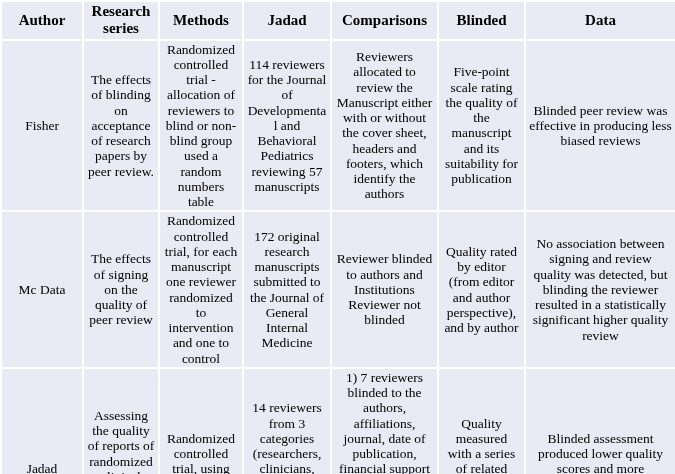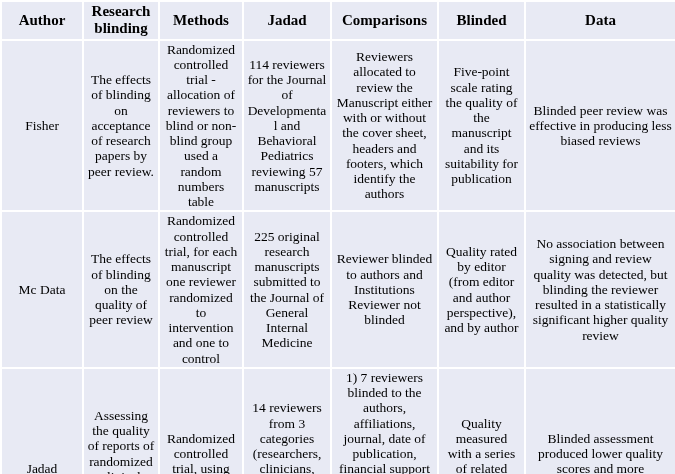--- a/index.html
+++ b/index.html
@@ -51,43 +51,43 @@
     <col style="width:76px">
     <col style="width:84px">
     <col style="width:88px">
     <col style="width:107px">
     <col style="width:87px">
     <col style="width:151px">
   </colgroup>
   <thead>
     <tr class="r-head">
       <th>Author</th>
-      <th>Research blinding</th>
+      <th>Research series</th>
       <th>Methods</th>
       <th>Jadad</th>
       <th>Comparisons</th>
       <th>Blinded</th>
       <th>Data</th>
     </tr>
   </thead>
   <tbody>
     <tr class="r-fisher">
       <td>Fisher</td>
       <td>The effects of blinding on acceptance of research papers by peer review.</td>
       <td>Randomized controlled trial - allocation of reviewers to blind or non-blind group used a random numbers table</td>
       <td>114 reviewers for the Journal of Developmental and Behavioral Pediatrics reviewing 57 manuscripts</td>
       <td class="ta-l">Reviewers allocated to review the Manuscript either with or without the cover sheet, headers and footers, which identify the authors</td>
       <td>Five-point scale rating the quality of the manuscript and its suitability for publication</td>
       <td>Blinded peer review was effective in producing less biased reviews</td>
     </tr>
     <tr class="r-mcnutt">
       <td>Mc Data</td>
-      <td>The effects of blinding on the quality of peer review</td>
+      <td>The effects of signing on the quality of peer review</td>
       <td>Randomized controlled trial, for each manuscript one reviewer randomized to intervention and one to control</td>
-      <td>225 original research manuscripts submitted to the Journal of General Internal Medicine</td>
+      <td>172 original research manuscripts submitted to the Journal of General Internal Medicine</td>
       <td>Reviewer blinded to authors and Institutions
 Reviewer not blinded</td>
       <td>Quality rated by editor (from editor and author perspective), and by author</td>
       <td class="ta-l">No association between signing and review quality was detected, but blinding the reviewer resulted in a statistically significant higher quality review</td>
     </tr>
     <tr class="r-jadad">
       <td>Jadad</td>
       <td class="ta-l">Assessing the quality of reports of randomized clinical trials: is blinding necessary?.</td>
       <td>Randomized controlled trial, using random number table</td>
       <td>14 reviewers from 3 categories (researchers, clinicians, others) assessing 36 reports of pain research</td>

